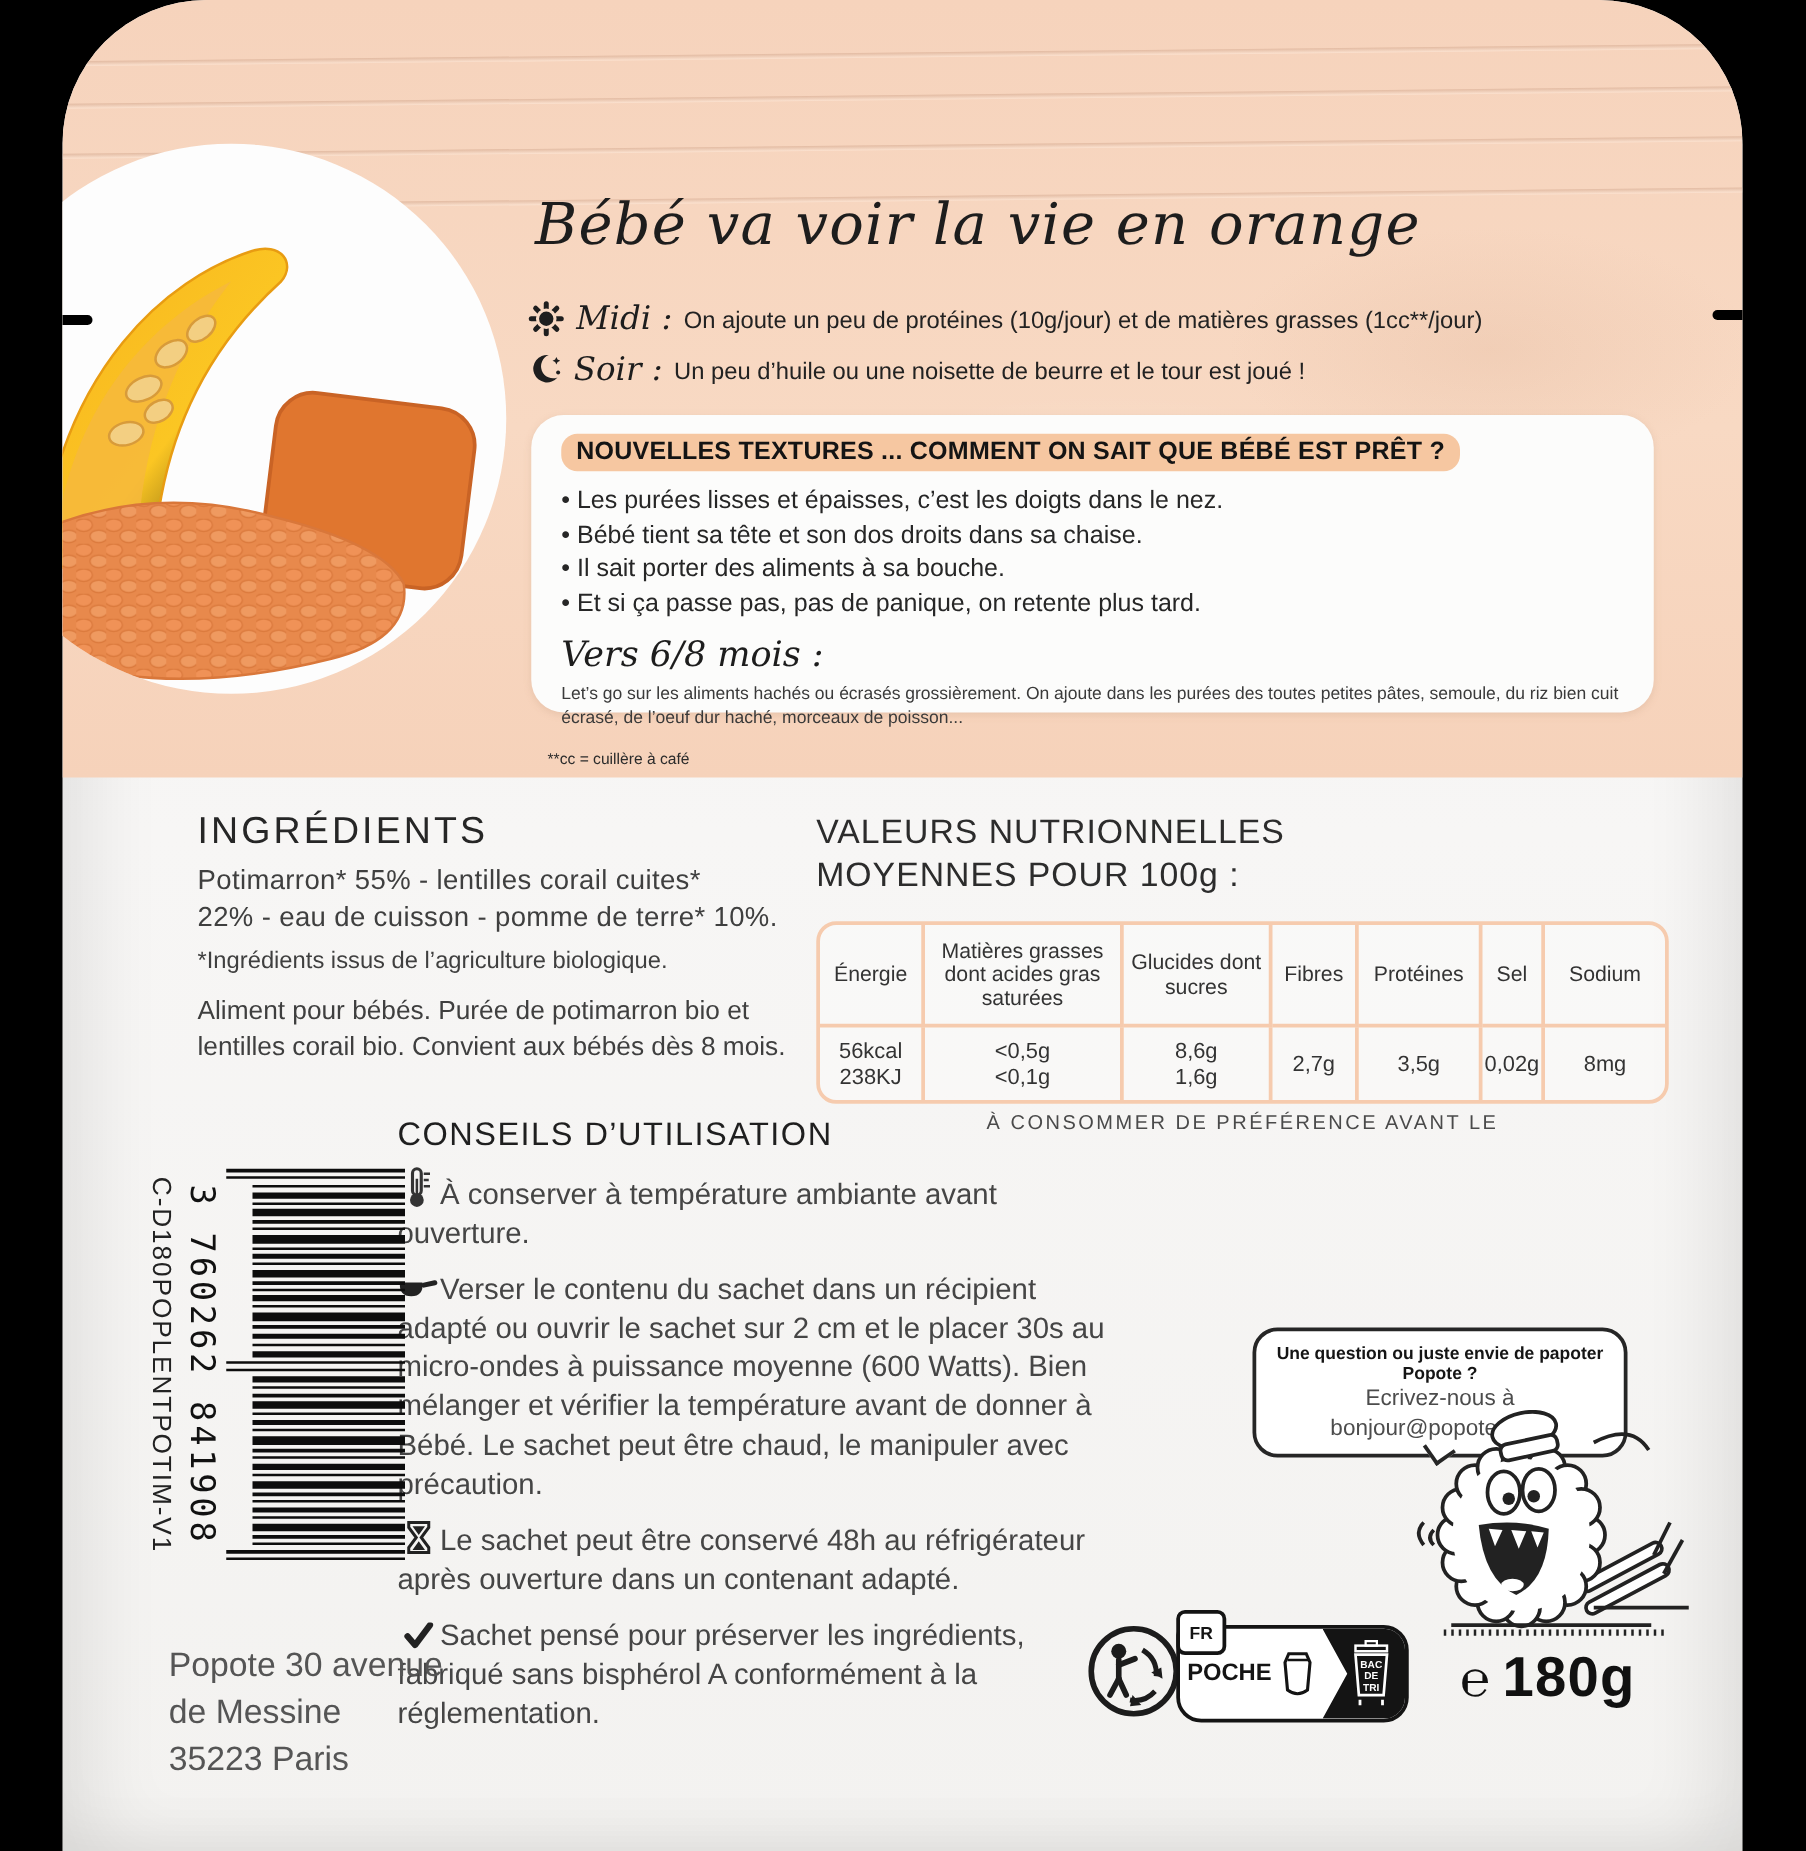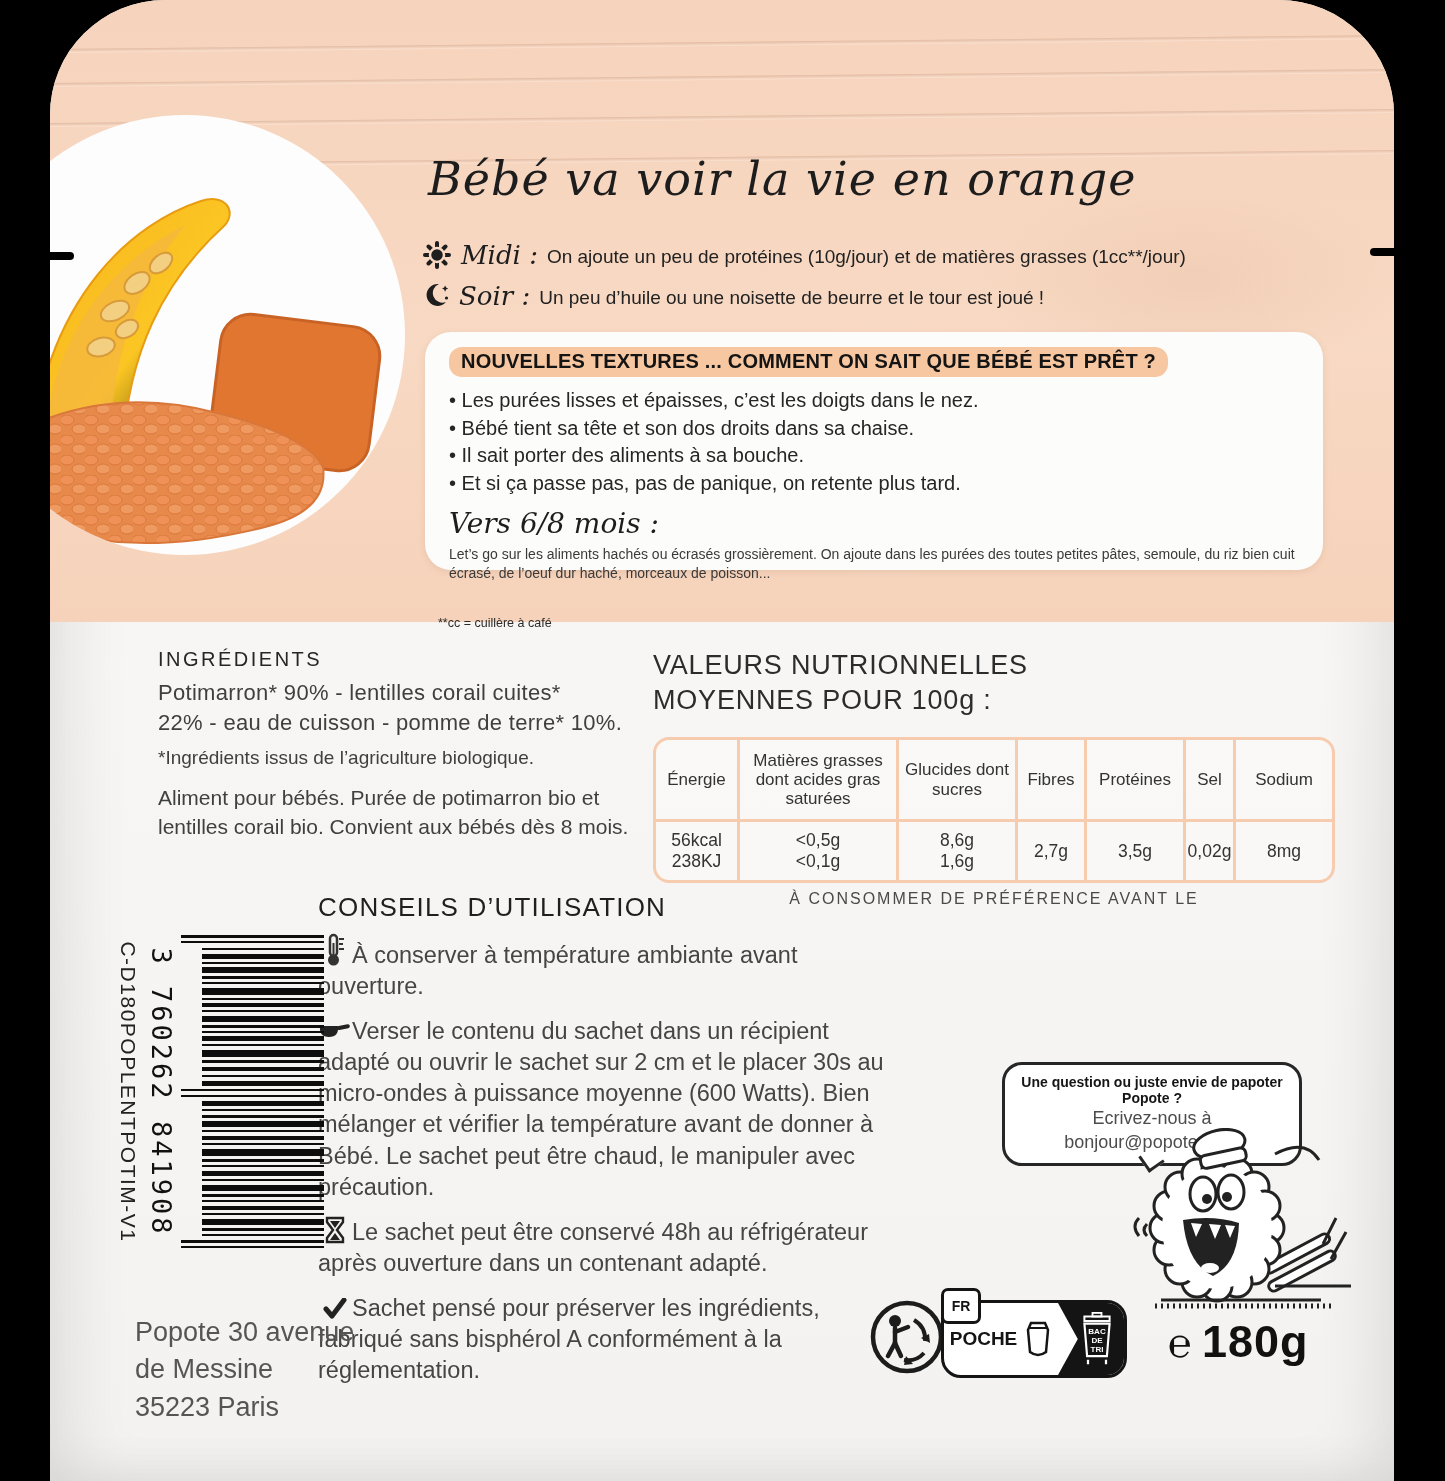--- a/index.html
+++ b/index.html
@@ -36,24 +36,24 @@
   .wbox{position:absolute;left:375px;top:332px;width:898px;height:238px;border-radius:26px;
         background:#fcfcfb;padding:15px 24px 0 24px;box-sizing:border-box;
         box-shadow:0 2px 6px rgba(190,150,125,.25);}
   .wbox .hl{display:inline-block;background:#f6c7a1;border-radius:13px;padding:3px 12px 4px 12px;}
   .wbox .hd{font-size:20px;font-weight:bold;color:#141414;letter-spacing:.2px;}
   .bullets{margin-top:10px;}
   .bullets div{font-size:20px;line-height:1.38;color:#262626;}
   .bullets div::before{content:"• ";}
   .agehd{font-size:28px;margin-top:10px;}
   .agetx{font-size:14px;line-height:1.35;color:#3a3a3a;margin-top:5px;width:852px;}
-  .footnote{position:absolute;left:388px;top:616px;font-size:12.5px;color:#2b2b2b;}
+  .footnote{position:absolute;left:388px;top:600px;font-size:12.5px;color:#2b2b2b;}
   
   .ing{position:absolute;left:108px;top:648px;width:500px;color:#3f3f3f;}
-  .ing .hd{font-size:20px;letter-spacing:2.5px;color:#262626;margin-bottom:7px;}
+  .ing .hd{font-size:30px;letter-spacing:2.5px;color:#262626;margin-bottom:7px;}
   .ing .main{font-size:22px;line-height:1.35;letter-spacing:.3px;white-space:nowrap;}
   .ing .note{font-size:19px;line-height:1.3;margin-top:9px;white-space:nowrap;}
   .ing .note2{font-size:19px;margin-top:4px;white-space:nowrap;}
   .ing .baby{font-size:21px;line-height:1.4;margin-top:12px;white-space:nowrap;}
   
   .nuthd{position:absolute;left:603px;top:648px;font-size:27px;letter-spacing:.8px;
          line-height:1.3;color:#2c2c2c;}
   .nt{position:absolute;left:603px;top:737px;width:682px;border:3px solid #f6cbae;
       border-radius:16px;box-sizing:border-box;background:rgba(255,255,255,.30);overflow:hidden;}
   .nt-grid{display:grid;grid-template-columns:84px 159px 119px 69px 99px 50px 1fr;}
@@ -188,21 +188,21 @@
         <div>Il sait porter des aliments à sa bouche.</div>
         <div>Et si ça passe pas, pas de panique, on retente plus tard.</div>
       </div>
       <div class="agehd script">Vers 6/8 mois :</div>
       <div class="agetx">Let’s go sur les aliments hachés ou écrasés grossièrement. On ajoute dans les purées des toutes petites pâtes, semoule, du riz bien cuit écrasé, de l’oeuf dur haché, morceaux de poisson...</div>
     </div>
     <div class="footnote">**cc = cuillère à café</div>
 
     <div class="ing">
       <div class="hd">INGRÉDIENTS</div>
-      <div class="main">Potimarron* 90% - lentilles corail cuites*</div>
+      <div class="main">Potimarron* 55% - lentilles corail cuites*</div>
       <div class="main">22% - eau de cuisson - pomme de terre* 10%.</div>
       <div class="note">*Ingrédients issus de l’agriculture biologique.</div>
       <div class="baby">Aliment pour bébés. Purée de potimarron bio et</div>
       <div class="baby" style="margin-top:0">lentilles corail bio. Convient aux bébés dès 8 mois.</div>
     </div>
 
     <div class="nuthd">
       <div>VALEURS NUTRIONNELLES</div>
       <div>MOYENNES POUR 100g :</div>
     </div>

